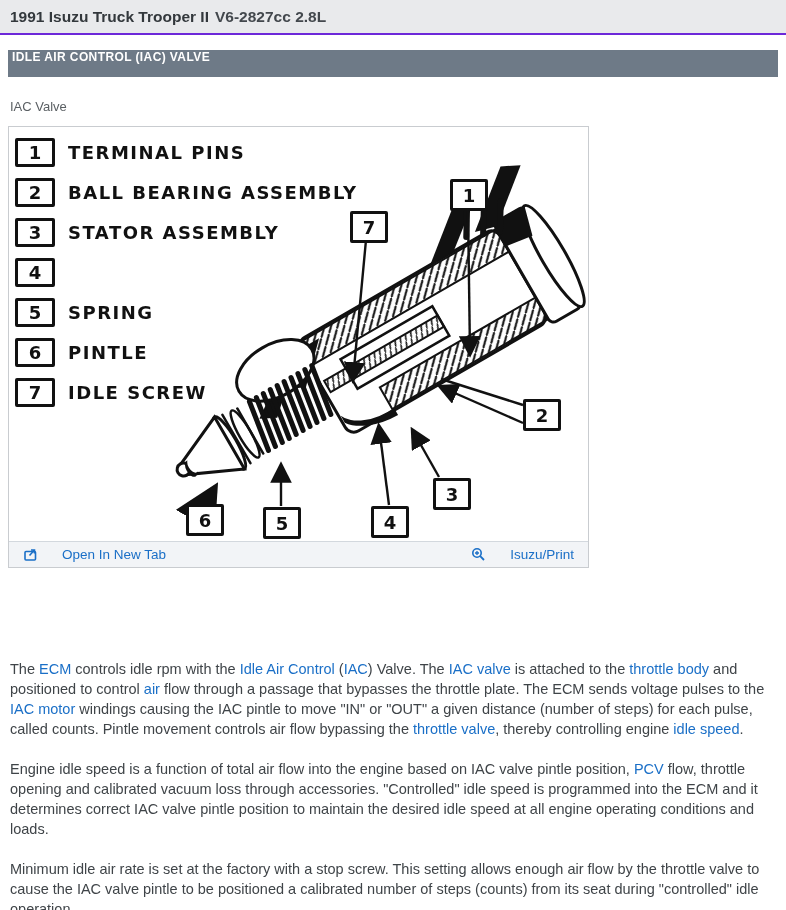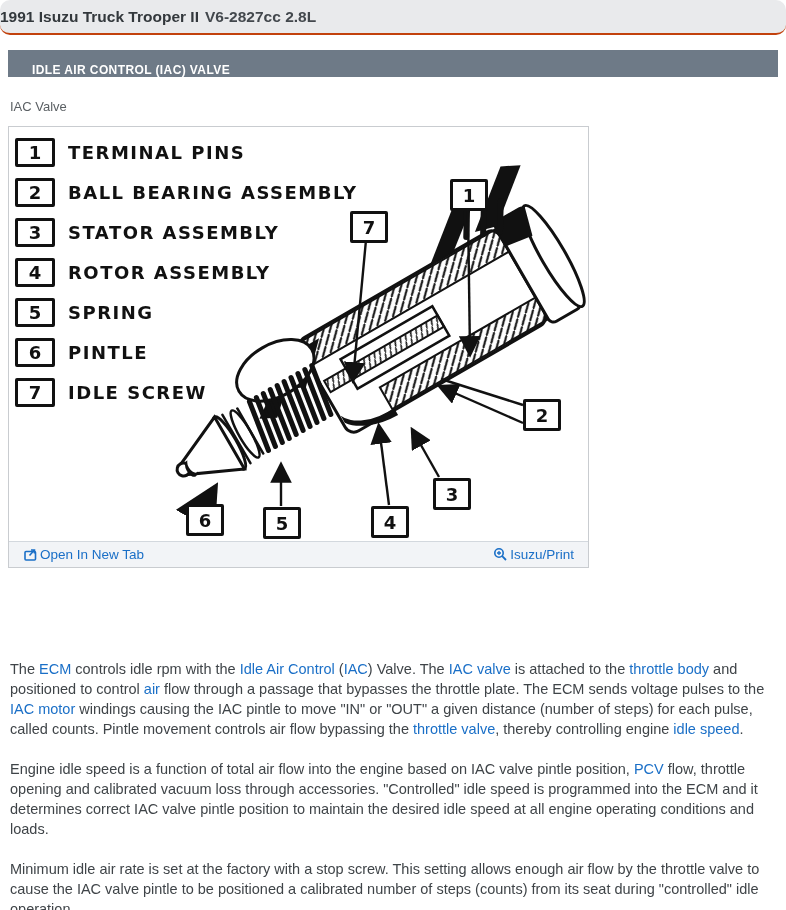--- a/index.html
+++ b/index.html
@@ -3,29 +3,29 @@
 <meta charset="utf-8">
 <style>
   html,body{margin:0;padding:0;}
   body{
     width:786px;height:910px;background:#ffffff;
     font-family:"Liberation Sans", sans-serif;
     color:#3c4247; position:relative; overflow:hidden;
   }
   
   .title-strip{
-    height:33px;background:#e9eaec;border-bottom:2px solid #c2410c;
-    display:flex;align-items:center;border-radius:10px;
+    height:33px;background:#e9eaec;border-bottom:2px solid #6d28d9;
+    display:flex;align-items:center;padding-left:10px;
   }
   .title-strip .t-bold{font-size:15.5px;font-weight:700;color:#33383c;}
   .title-strip .t-rest{font-size:15.5px;font-weight:700;color:#43484d;margin-left:6px;}
   
   .section-bar{
     margin:15px 8px 8px 8px;height:27px;background:var(--bar,#6e7a87);
-    display:flex;align-items:flex-end;padding-left:24px;
+    display:flex;align-items:flex-start;padding-left:4px;
   }
   .section-bar span{color:#ffffff;font-size:12px;font-weight:700;letter-spacing:.4px;}
   
   .fig-caption{margin:22px 0 2px 10px;font-size:13px;color:#5a5f63;}
   .figure-frame{
     position:absolute;left:8px;top:126px;width:579px;height:440px;
     border:1px solid #c9ccd0;background:#fff;
   }
   .diagram-area{position:relative;width:579px;height:413px;background:#fff;overflow:hidden;}
   .diagram-area svg{position:absolute;left:0;top:0;}
@@ -47,21 +47,21 @@
     background:#fff;display:flex;align-items:center;justify-content:center;
     font-family:"DejaVu Sans", sans-serif;font-weight:700;font-size:18px;color:#111;
   }
   
   .fig-footer{
     position:absolute;left:0;bottom:0;width:100%;height:26px;background:#f2f4f7;
     border-top:1px solid #d3d8de;display:flex;align-items:center;
     justify-content:space-between;padding:0 14px;box-sizing:border-box;
   }
   .fig-link{
-    display:flex;align-items:flex-end;gap:2px;color:var(--link,#1a6fc7);
+    display:flex;align-items:flex-end;gap:24px;color:var(--link,#1a6fc7);
     font-size:13.5px;cursor:pointer;text-decoration:none;
   }
   
   .doc-text{position:absolute;left:10px;top:659px;width:768px;}
   .doc-text p{margin:0 0 20px 0;font-size:14.5px;line-height:20px;color:#3f4448;}
   .doc-text a{color:var(--link,#1a6fc7);text-decoration:none;cursor:pointer;}
 </style>
 </head>
 <body style="--bar: #6e7a87; --link: #1a6fc7;">
 
@@ -150,21 +150,20 @@
         <div class="legend-row">
           <div class="legend-num">2</div>
           <div class="legend-label">BALL BEARING ASSEMBLY</div>
         </div>
         <div class="legend-row">
           <div class="legend-num">3</div>
           <div class="legend-label">STATOR ASSEMBLY</div>
         </div>
         <div class="legend-row">
           <div class="legend-num">4</div>
-          <div class="legend-label">ROTOR ASSEMBLY</div>
         </div>
         <div class="legend-row">
           <div class="legend-num">5</div>
           <div class="legend-label">SPRING</div>
         </div>
         <div class="legend-row">
           <div class="legend-num">6</div>
           <div class="legend-label">PINTLE</div>
         </div>
         <div class="legend-row">

